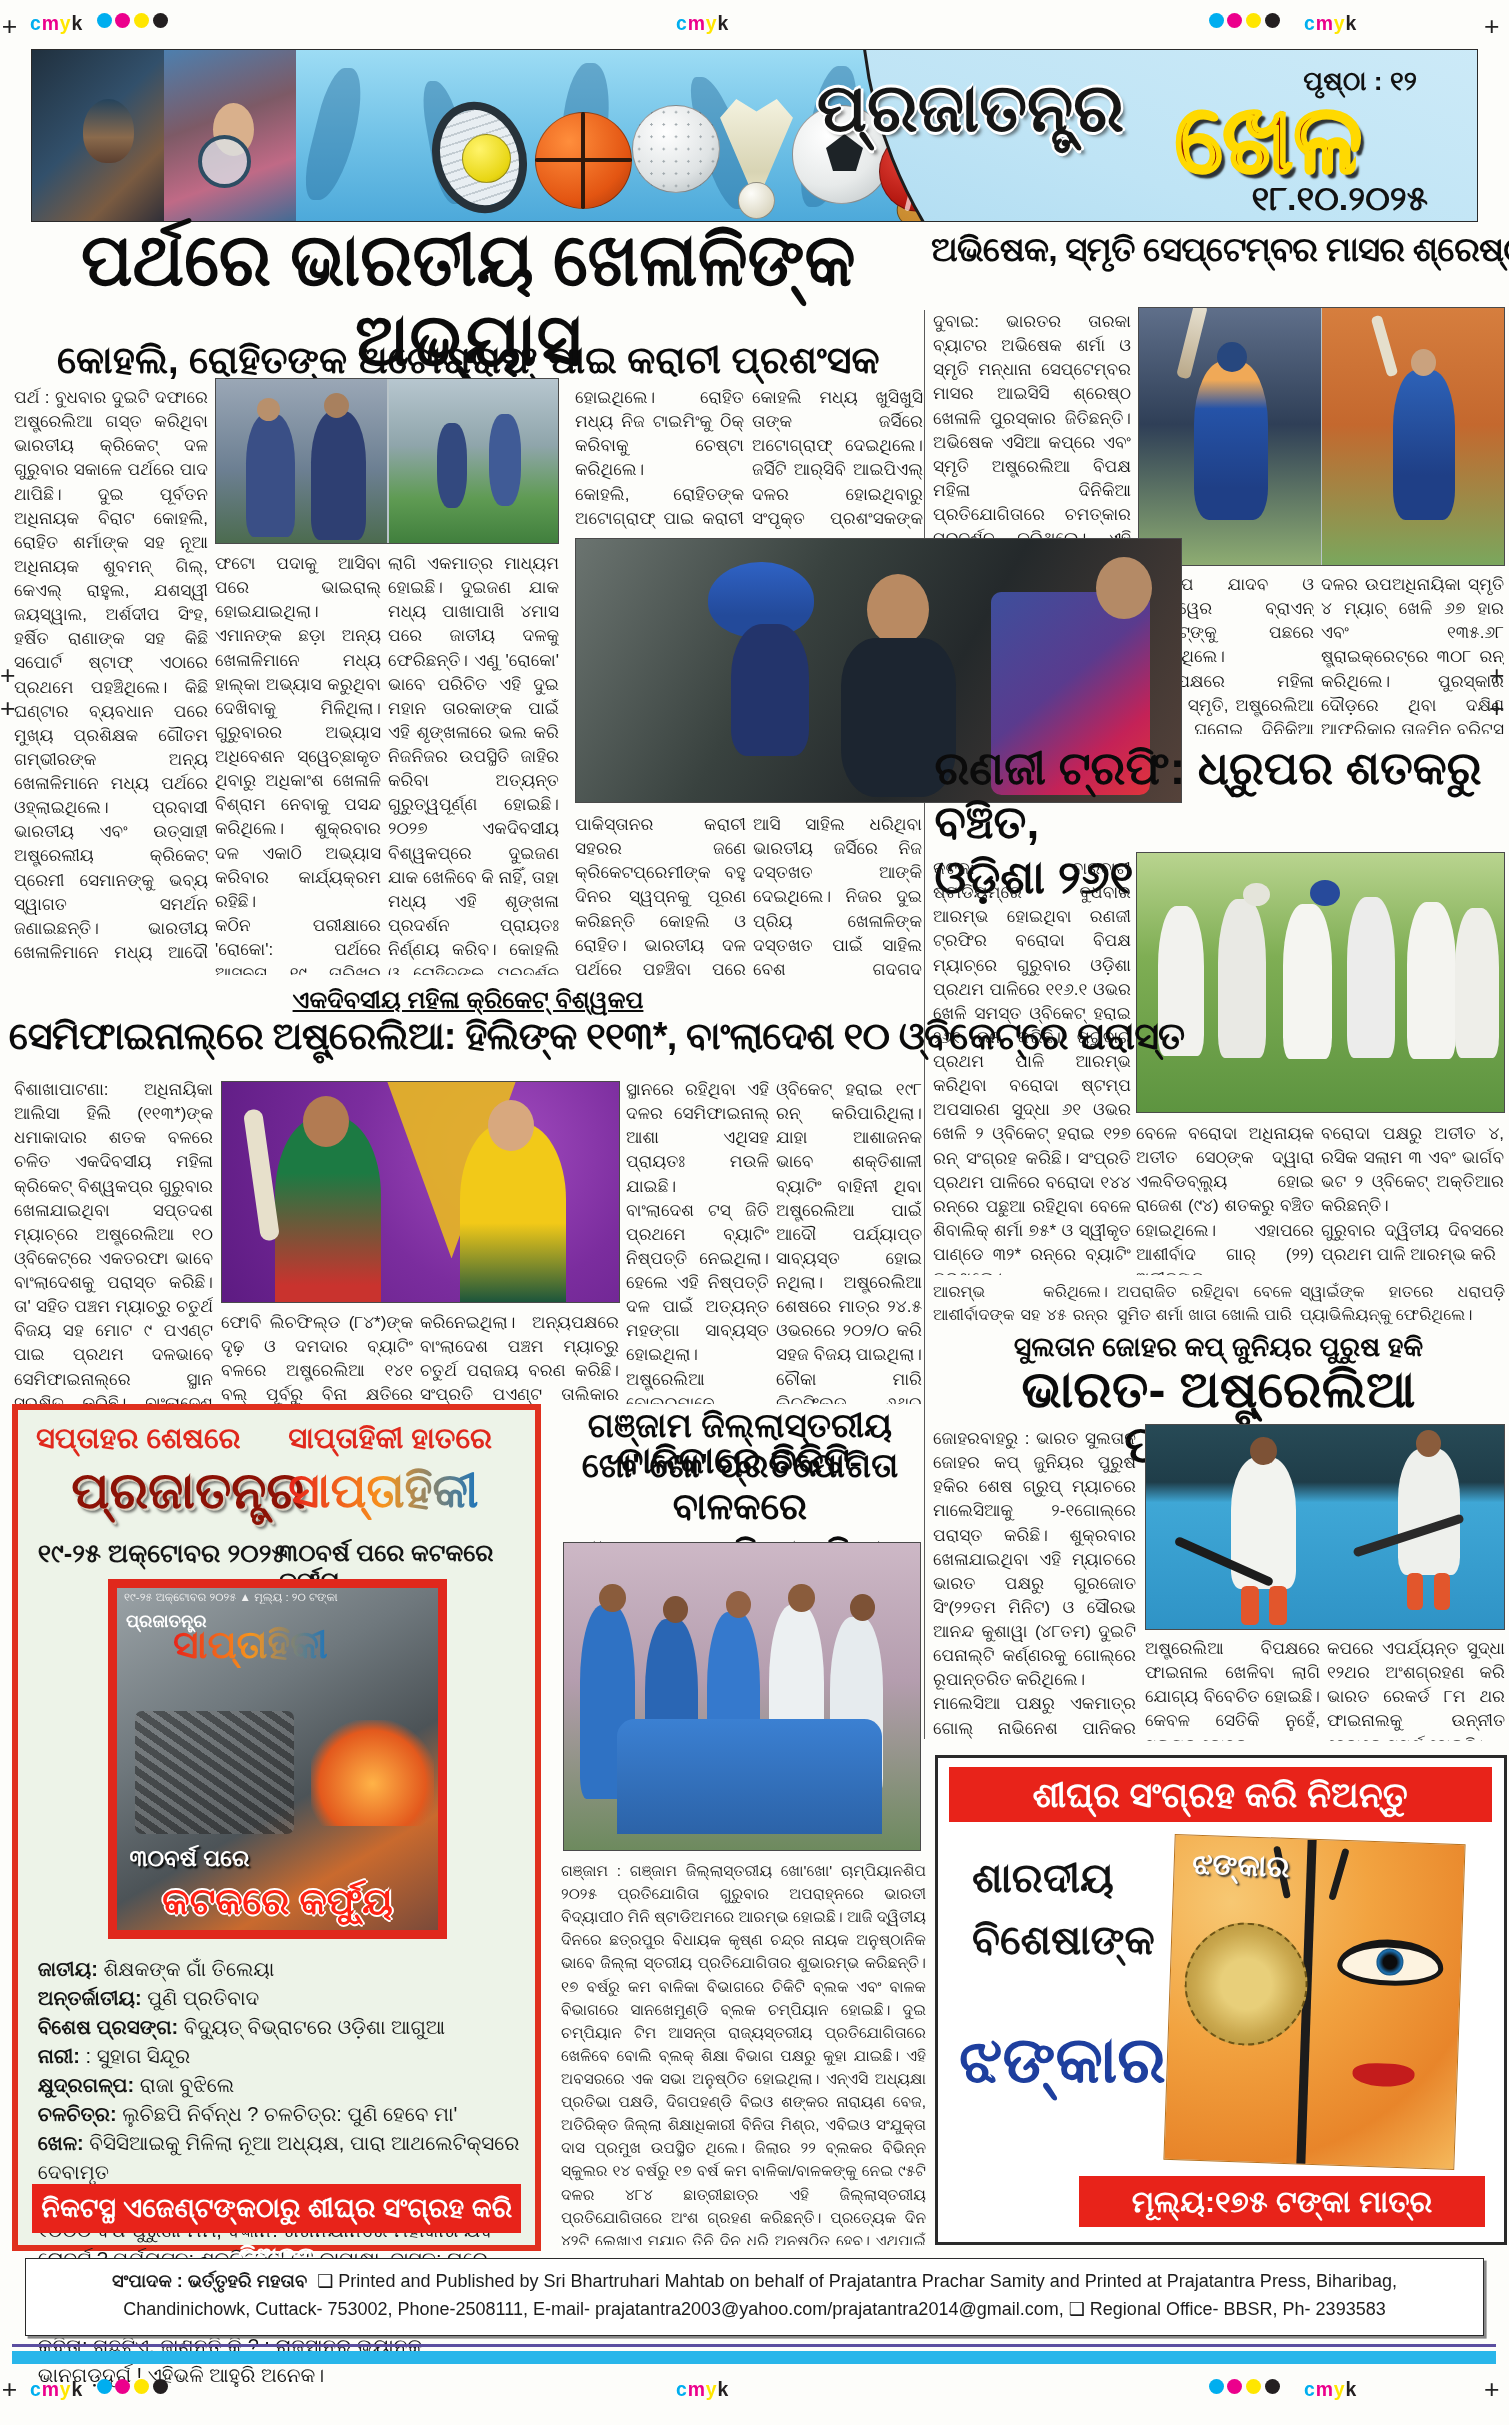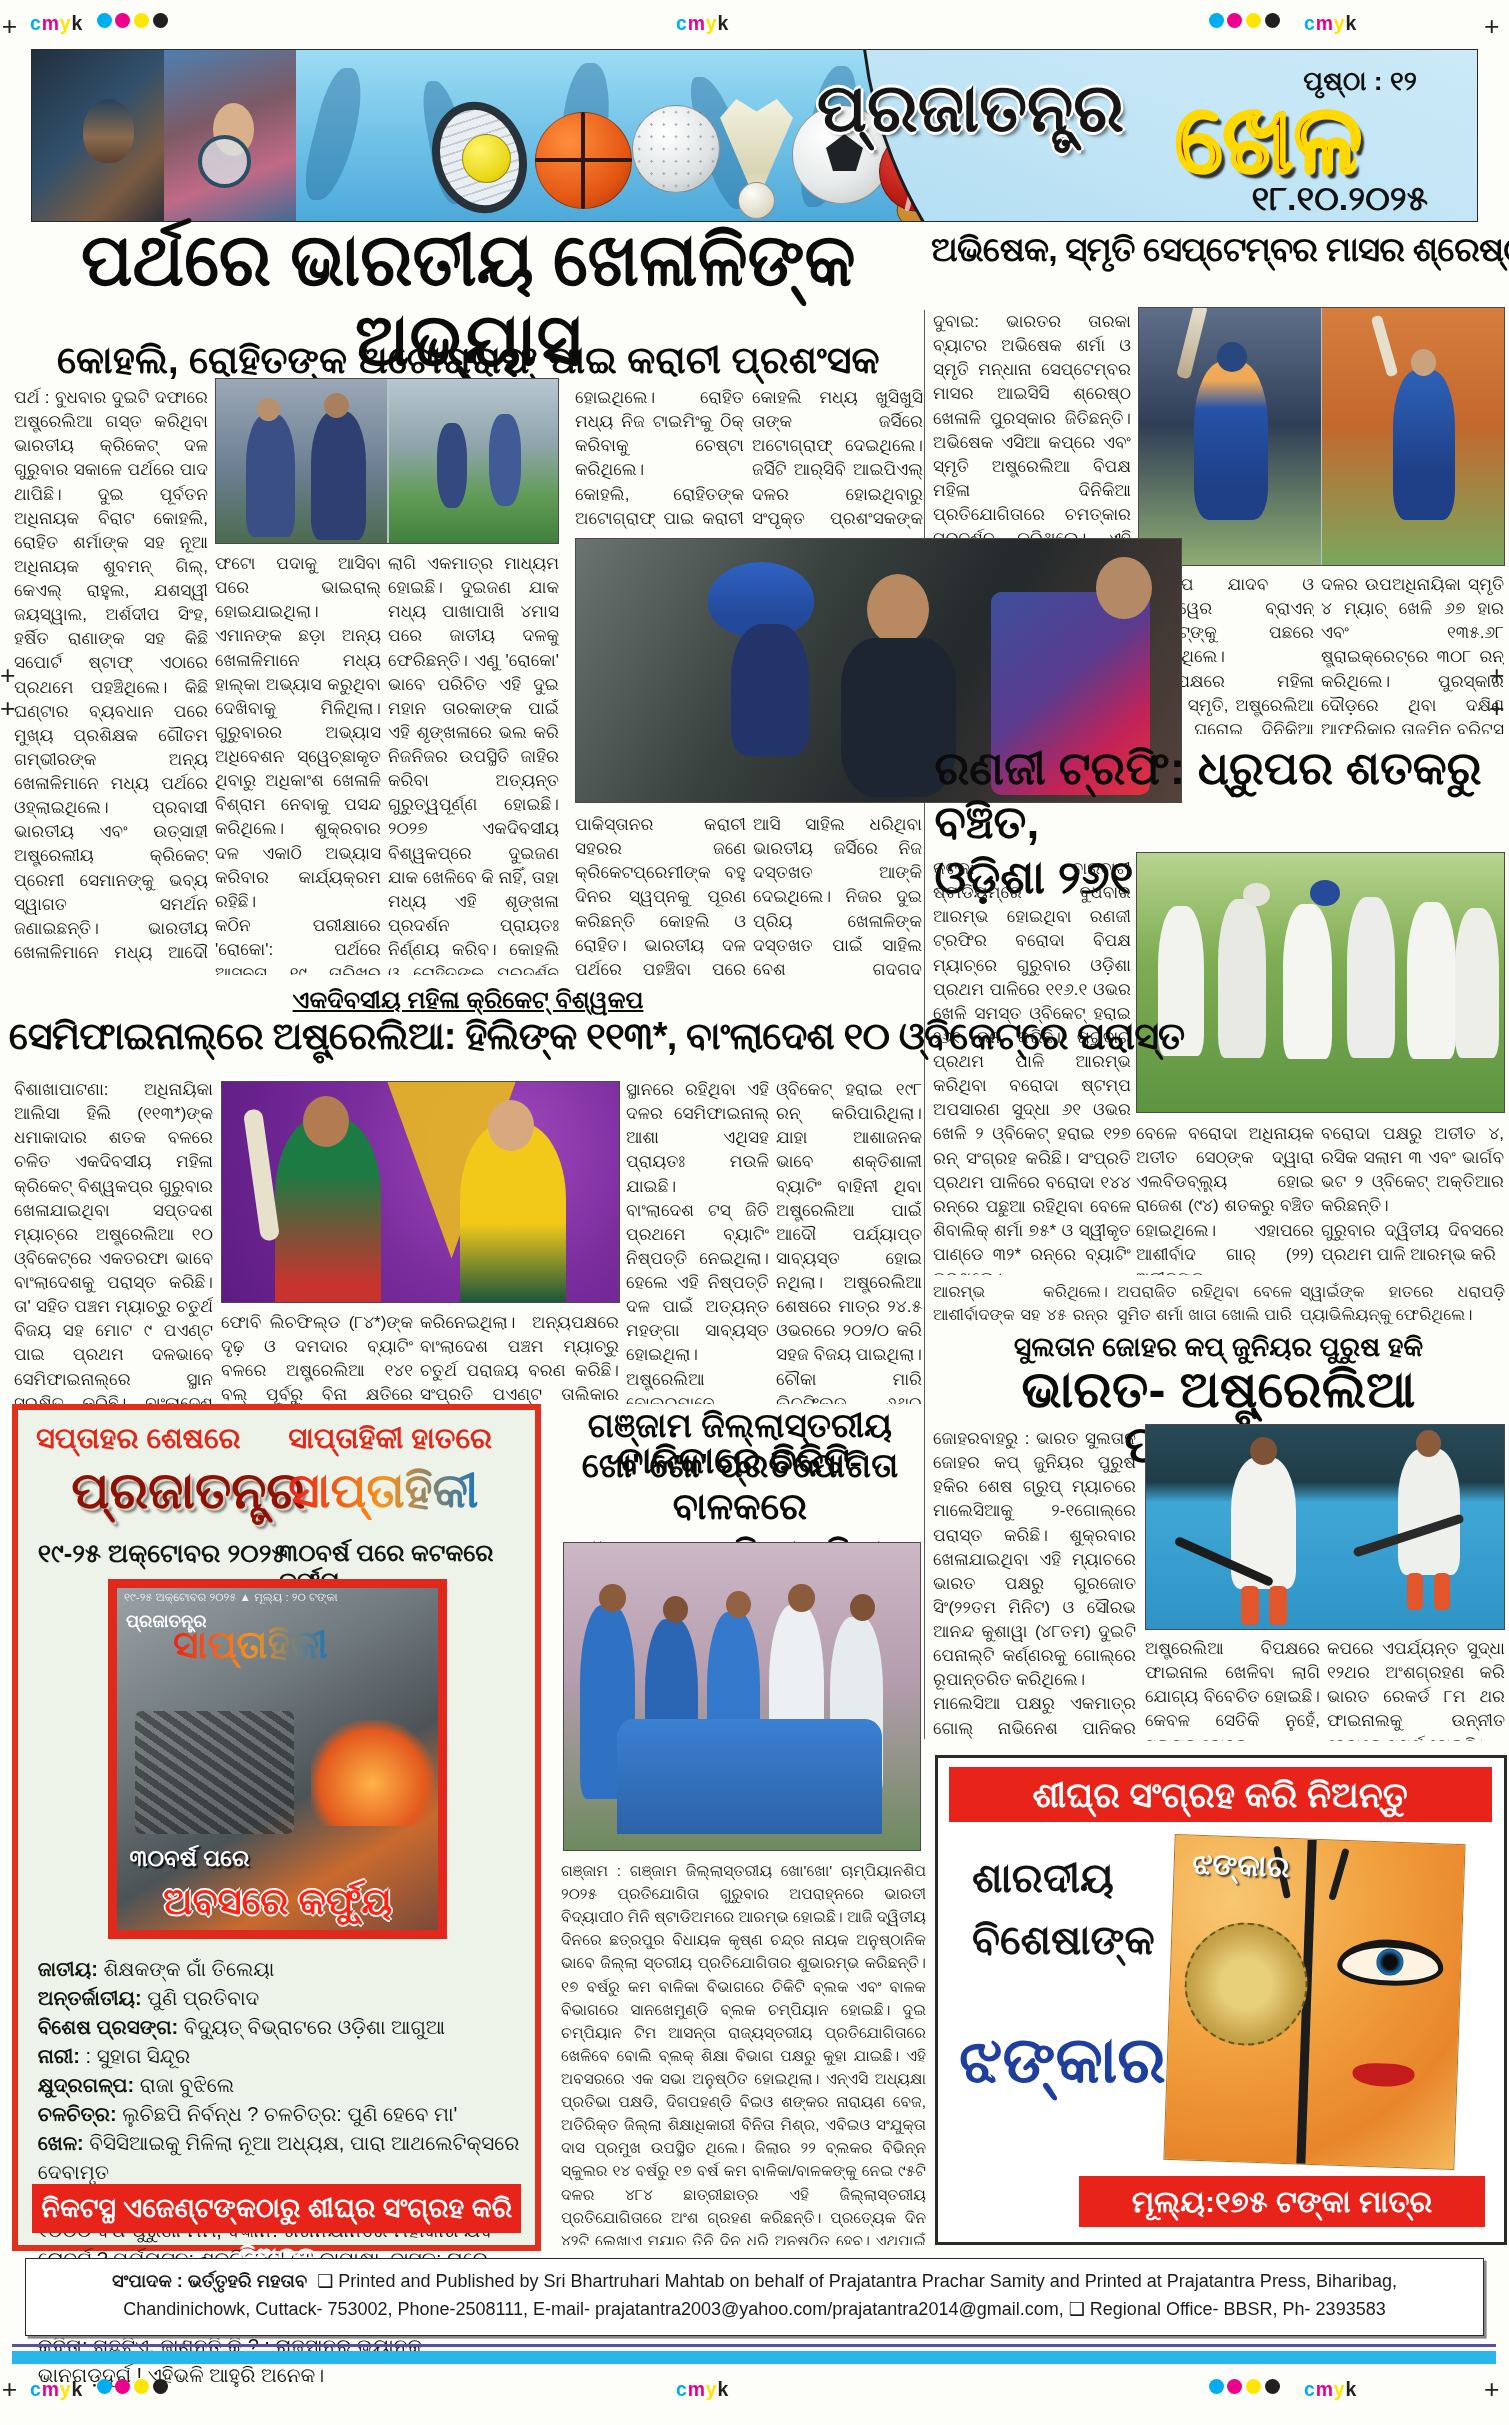--- a/index.html
+++ b/index.html
@@ -239,21 +239,21 @@
     <div class="abs" style="left:261px;top:129px;font-size:24px;font-weight:900;color:#141414;">୩୦ବର୍ଷ ପରେ କଟକରେ କର୍ଫ୍ୟୁ</div>
 
     <div class="abs" style="left:90px;top:169px;width:339px;height:360px;background:#e0281c;padding:8.8px;text-decoration:underline;">
       <div class="abs" style="left:8.8px;top:8.8px;width:321px;height:342px;background:linear-gradient(150deg,#9aa2a6 0%,#6f787d 35%,#4c5357 60%,#c96a2e 78%,#7a4a3a 100%);overflow:hidden;">
         <div class="abs" style="left:7px;top:3.5px;font-size:11.5px;color:#f2f2f2;">୧୯-୨୫ ଅକ୍ଟୋବର ୨୦୨୫ ▲ ମୂଲ୍ୟ : ୨୦ ଟଙ୍କା</div>
         <div class="abs" style="left:8.8px;top:23px;font-size:17.6px;font-weight:bold;color:#fff;">ପ୍ରଜାତନ୍ତ୍ର</div>
         <div class="abs gradtext" style="left:56px;top:35px;font-size:39px;text-shadow:none;">ସାପ୍ତାହିକୀ</div>
         <div class="abs" style="left:194px;top:132px;width:123px;height:106px;background:radial-gradient(circle at 50% 60%,#ffb347,#e3591d 60%,rgba(0,0,0,0) 75%);"></div>
         <div class="abs" style="left:17.6px;top:123px;width:159px;height:123px;background:repeating-linear-gradient(35deg,rgba(40,40,40,.55) 0 7px,rgba(120,120,120,.4) 7px 12.3px);border-radius:7px;"></div>
         <div class="abs" style="left:0;bottom:58px;width:100%;text-align:left;padding-left:12.3px;font-size:23px;font-weight:900;color:#fff;text-shadow:1.8px 1.8px 1.8px #000;">୩୦ବର୍ଷ ପରେ</div>
-        <div class="abs" style="left:0;bottom:7px;width:100%;text-align:center;font-size:37px;font-weight:900;color:#ff2214;text-shadow:-1.8px 0 #fff,1.8px 0 #fff,0 -1.8px #fff,0 1.8px #fff;">ଅବସରେ କର୍ଫ୍ୟୁ</div>
+        <div class="abs" style="left:0;bottom:7px;width:100%;text-align:center;font-size:37px;font-weight:900;color:#ff2214;text-shadow:-1.8px 0 #fff,1.8px 0 #fff,0 -1.8px #fff,0 1.8px #fff;">କଟକରେ କର୍ଫ୍ୟୁ</div>
       </div>
     </div>
 
     <div class="abs" style="left:19.4px;top:545px;width:482px;height:222px;font-size:20px;line-height:1.45;color:#141414;">
       <div><b>ଜାତୀୟ:</b> <span>ଶିକ୍ଷକଙ୍କ ଗାଁ ତିଲେୟା</span></div>
       <div><b>ଅନ୍ତର୍ଜାତୀୟ:</b> <span>ପୁଣି ପ୍ରତିବାଦ</span></div>
       <div><b>ବିଶେଷ ପ୍ରସଙ୍ଗ:</b> <span>ବିଦ୍ୟୁତ୍ ବିଭ୍ରାଟରେ ଓଡ଼ିଶା ଆଗୁଆ</span></div>
       <div><b>ନାରୀ:</b> <span>: ସୁହାଗ ସିନ୍ଦୂର</span></div>
       <div><b>କ୍ଷୁଦ୍ରଗଳ୍ପ:</b> <span>ରାଜା ବୁଝିଲେ</span></div>
       <div><b>ଚଳଚିତ୍ର:</b> <span>ଲୁଚିଛପି ନିର୍ବନ୍ଧ ? ଚଳଚିତ୍ର: ପୁଣି ହେବେ ମା'</span></div>

